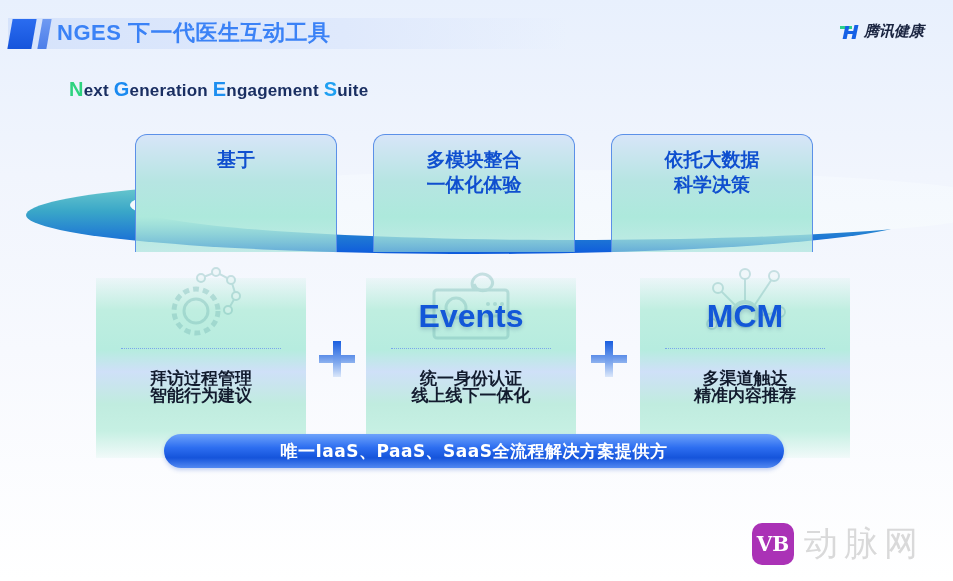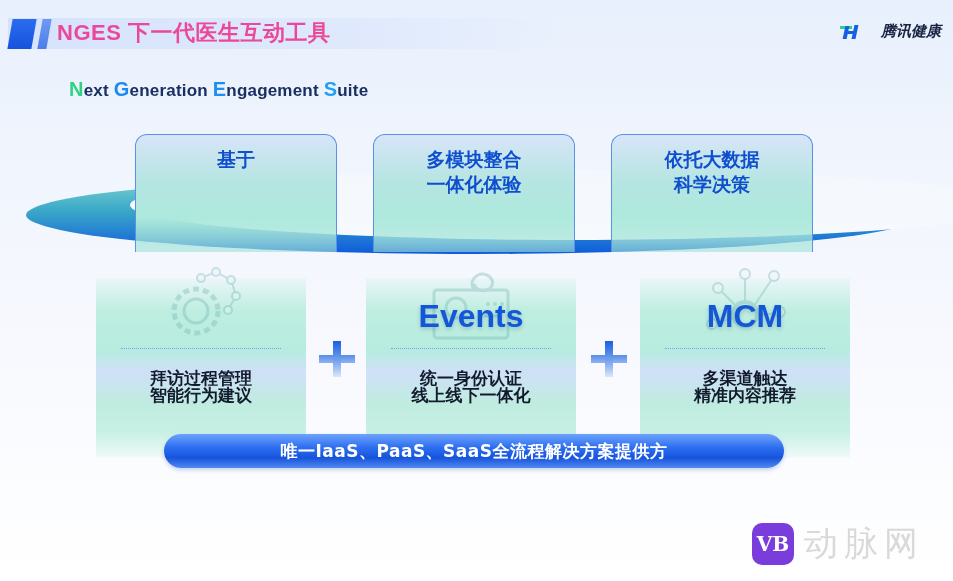--- a/index.html
+++ b/index.html
@@ -19,25 +19,25 @@
     background: linear-gradient(180deg, #2a6cf0, #1654db);
     transform: skewX(-10deg);
   }
   .bar2 {
     position: absolute; left: 40px; top: 19px; width: 9px; height: 30px;
     background: linear-gradient(180deg, #6f9af2, #4c7ee9);
     transform: skewX(-10deg);
   }
   .page-title {
     position: absolute; left: 57px; top: 17px; height: 32px; line-height: 32px;
-    font-size: 22px; font-weight: bold; color: #ec4899; letter-spacing: 0.5px;
+    font-size: 22px; font-weight: bold; color: #3b82f6; letter-spacing: 0.5px;
     font-family: "Liberation Sans", sans-serif;
   }
   
-  .brand { position: absolute; left: 840px; top: 22px; display: flex; align-items: center; gap: 21px; text-align: center; }
+  .brand { position: absolute; left: 840px; top: 22px; display: flex; align-items: center; gap: 4px; text-align: center; }
   .brand-mark { position: relative; width: 20px; height: 14px; }
   .brand-mark .stroke1 { position: absolute; left: 0; top: 1px; width: 12px; height: 3px; background: #2bd18a; }
   .brand-mark .stroke2 { position: absolute; left: 4px; top: 1px; width: 4px; height: 13px; background: #1560e6; transform: skewX(-12deg); }
   .brand-mark .stroke3 { position: absolute; left: 13px; top: 0; width: 4px; height: 14px; background: #1560e6; transform: skewX(-12deg); }
   .brand-mark .stroke4 { position: absolute; left: 6px; top: 6px; width: 9px; height: 3px; background: #1560e6; }
   .brand-text { font-size: 15px; font-weight: bold; color: #1a2440; font-style: italic; letter-spacing: 0px; }
   
   .subtitle {
     position: absolute; left: 69px; top: 78px; font-size: 17px; font-weight: bold;
     color: #1a2f62; font-family: "Liberation Sans", sans-serif; letter-spacing: 0.2px;
@@ -110,21 +110,21 @@
     position: absolute; left: 164px; top: 434px; width: 620px; height: 34px;
     border-radius: 17px;
     background: linear-gradient(180deg, #6ea3fb 0%, #2d6ef0 40%, #1554db 70%, #5389f2 100%);
     box-shadow: 0 2px 4px rgba(30,80,200,0.25);
     text-align: center; line-height: 34px;
     font-size: 17px; font-weight: bold; color: #ffffff; letter-spacing: 0.5px;
   }
   
   .watermark { position: absolute; left: 752px; top: 521px; display: flex; align-items: center; gap: 10px; opacity: 0.9; }
   .wm-badge {
-    width: 42px; height: 42px; border-radius: 10px; background: #6d28d9;
+    width: 42px; height: 42px; border-radius: 10px; background: #a21caf;
     color: #ffffff; font-weight: bold; font-size: 20px; text-align: center; line-height: 42px;
     font-family: "DejaVu Serif", serif;
   }
   .wm-text { font-size: 34px; color: #d6d6d6; letter-spacing: 6px; }
 </style>
 </head>
 <body>
 
 <div class="header-band"></div>
 <div class="bar1"></div>

